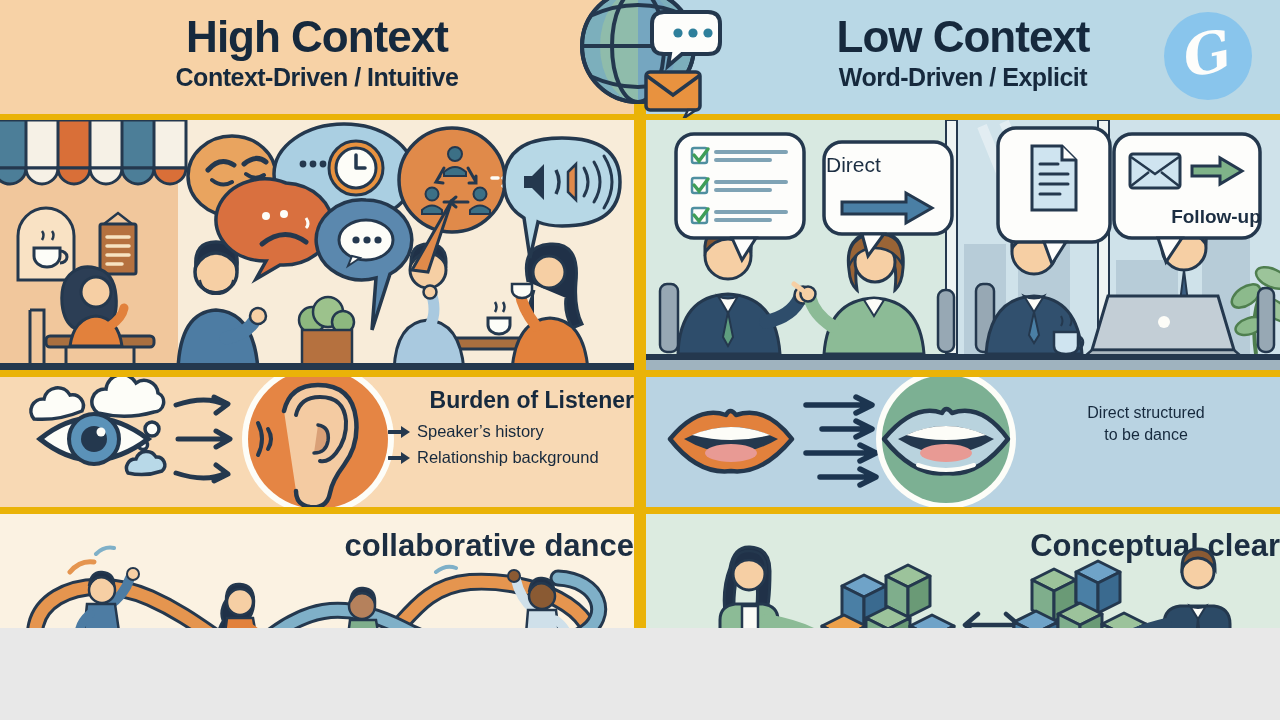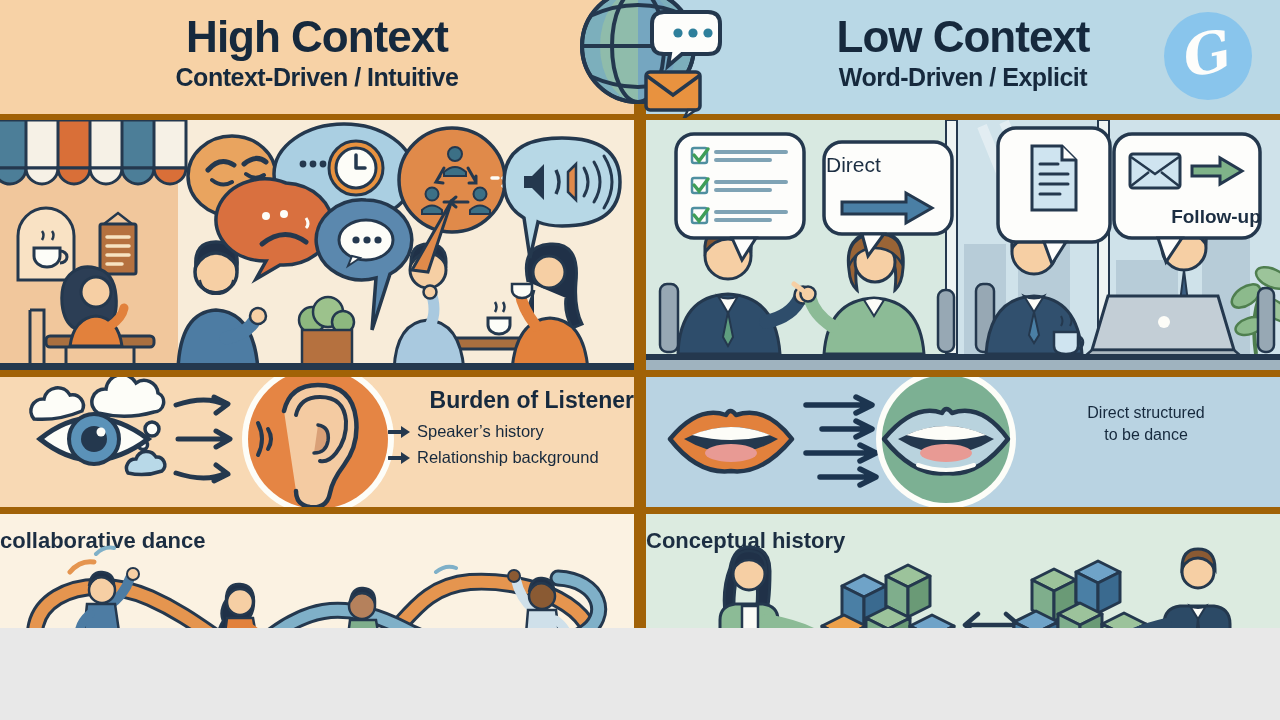--- a/index.html
+++ b/index.html
@@ -1,16 +1,16 @@
 <!DOCTYPE html>
 <html><head>
 <meta charset="utf-8">
 <style>
   html,body{margin:0;padding:0;background:#e8e8e8;}
-  .canvas{position:relative;width:1280px;height:628px;background:#a16207;overflow:hidden;
+  .canvas{position:relative;width:1280px;height:628px;background:#eab308;overflow:hidden;
           font-family:"Liberation Sans",sans-serif;color:#16293d;}
   .region{position:absolute;overflow:hidden;}
   
   #hdrL{left:0;top:0;width:634px;height:114px;background:#f7d2a6;}
   #hdrR{left:646px;top:0;width:634px;height:114px;background:#b9d8e6;}
   #scnL{left:0;top:120px;width:634px;height:250px;background:#f8ecd9;}
   #scnR{left:646px;top:120px;width:634px;height:250px;background:#d8e9e1;}
   #midL{left:0;top:377px;width:634px;height:130px;background:#f8d9b4;}
   #midR{left:646px;top:377px;width:634px;height:130px;background:#b9d3e2;}
   #botL{left:0;top:514px;width:634px;height:206px;background:#fbf2e2;}
@@ -35,22 +35,22 @@
   
   .ml-text{position:absolute;left:388px;top:10px;width:246px;text-align:right;}
   .ml-title{font-size:23px;font-weight:bold;margin-bottom:8px;}
   .ml-row{display:flex;align-items:center;gap:2px;margin-top:7px;}
   .ml-row span{font-size:16.5px;}
   .mr-text{position:absolute;left:372px;top:18px;width:256px;text-align:center;}
   .mr-title{font-size:22px;font-weight:bold;}
   .mr-line{font-size:16px;margin-top:4px;}
   .mr-line:first-of-type{margin-top:9px;}
   
-  .btitle{position:absolute;left:0;right:0;top:14px;text-align:left;
-          font-size:22px;font-weight:bold;color:#1c2e42;}
+  .btitle{position:absolute;left:0;right:0;top:14px;text-align:right;
+          font-size:31px;font-weight:bold;color:#1c2e42;}
 </style>
 </head>
 <body>
 
 <div class="canvas">
 
   <div id="hdrL" class="region">
     <div class="hwrap">
       <div class="htitle">High Context</div>
       <div class="hsub">Context-Driven / Intuitive</div>
@@ -472,21 +472,21 @@
         <path d="M528 96 h28 l6 48 h-38 z" fill="#cfe0ea"></path>
         <path d="M556 106 q16 12 10 28" fill="none" stroke="#cfe0ea" stroke-width="9" stroke-linecap="round"></path>
         <circle cx="566" cy="138" r="5.5" fill="#8a5a33" stroke-width="2"></circle>
         <path d="M534 144 l-4 42 M552 144 l4 42" stroke="#8a5a33" stroke-width="9" stroke-linecap="round"></path>
       </g>
       <path d="M92 186 H548" stroke="#24384e" stroke-width="4" stroke-linecap="round"></path>
     </svg>
   </div>
 
   <div id="botR" class="region">
-    <div class="btitle">Conceptual history</div>
+    <div class="btitle">Conceptual clear</div>
     <svg class="art" viewBox="0 0 634 206">
       <g stroke="#24384e" stroke-width="3">
         <path d="M84 54 q4 -22 20 -21 q20 1 20 24 q0 36 -6 50 l-9 -2 q5 -28 0 -44 q-10 -9 -18 0 q-5 26 -2 46 l-9 0 q-5 -30 4 -53 z" fill="#203148"></path>
         <circle cx="103" cy="60" r="16" fill="#f6cfa4"></circle>
         <path d="M87 56 q0 -19 16 -19 q17 0 17 20 q-7 -11 -17 -11 q-10 0 -16 10 z" fill="#203148" stroke-width="2.5"></path>
         <path d="M74 178 v-72 q0 -14 15 -16 h28 q15 2 15 16 v72 z" fill="#8cbb96"></path>
         <rect x="96" y="92" width="16" height="58" fill="#fbfbf6" stroke-width="2.5"></rect>
         <path d="M120 106 q44 8 62 24" fill="none" stroke="#8cbb96" stroke-width="12" stroke-linecap="round"></path>
         <path d="M120 132 q40 16 58 28" fill="none" stroke="#8cbb96" stroke-width="12" stroke-linecap="round"></path>
         <circle cx="186" cy="132" r="7" fill="#f6cfa4" stroke-width="2.5"></circle>

